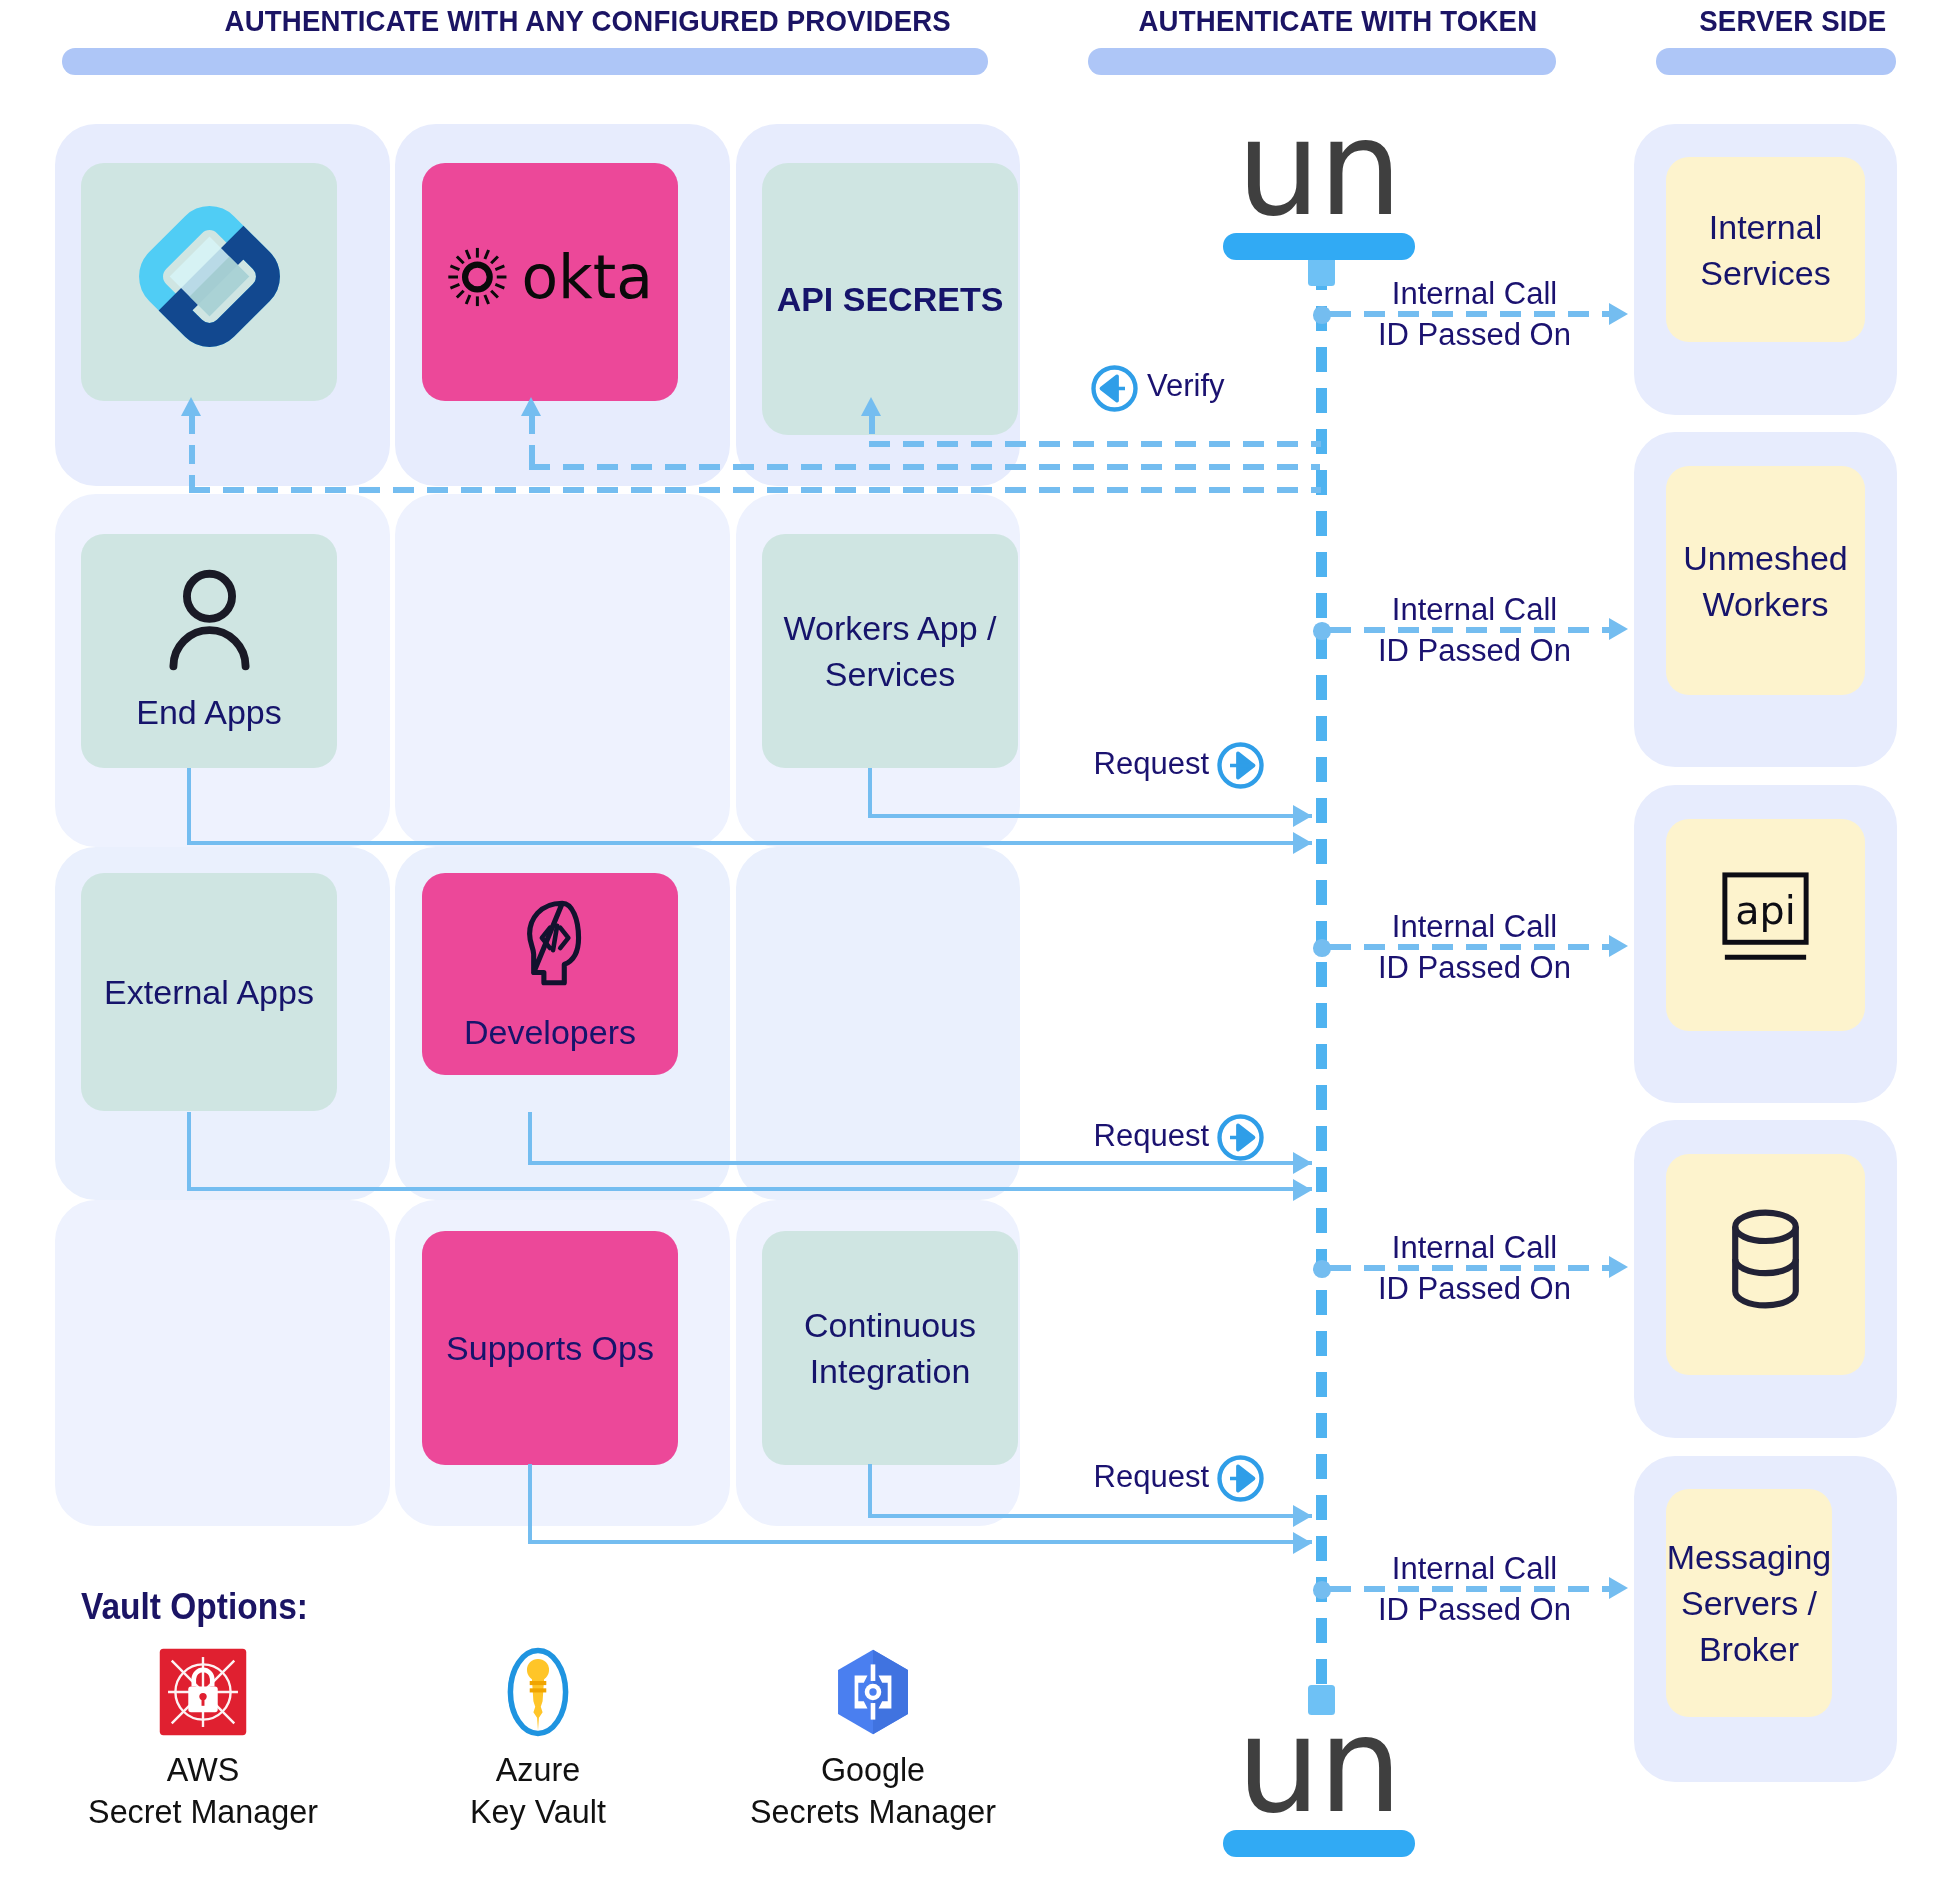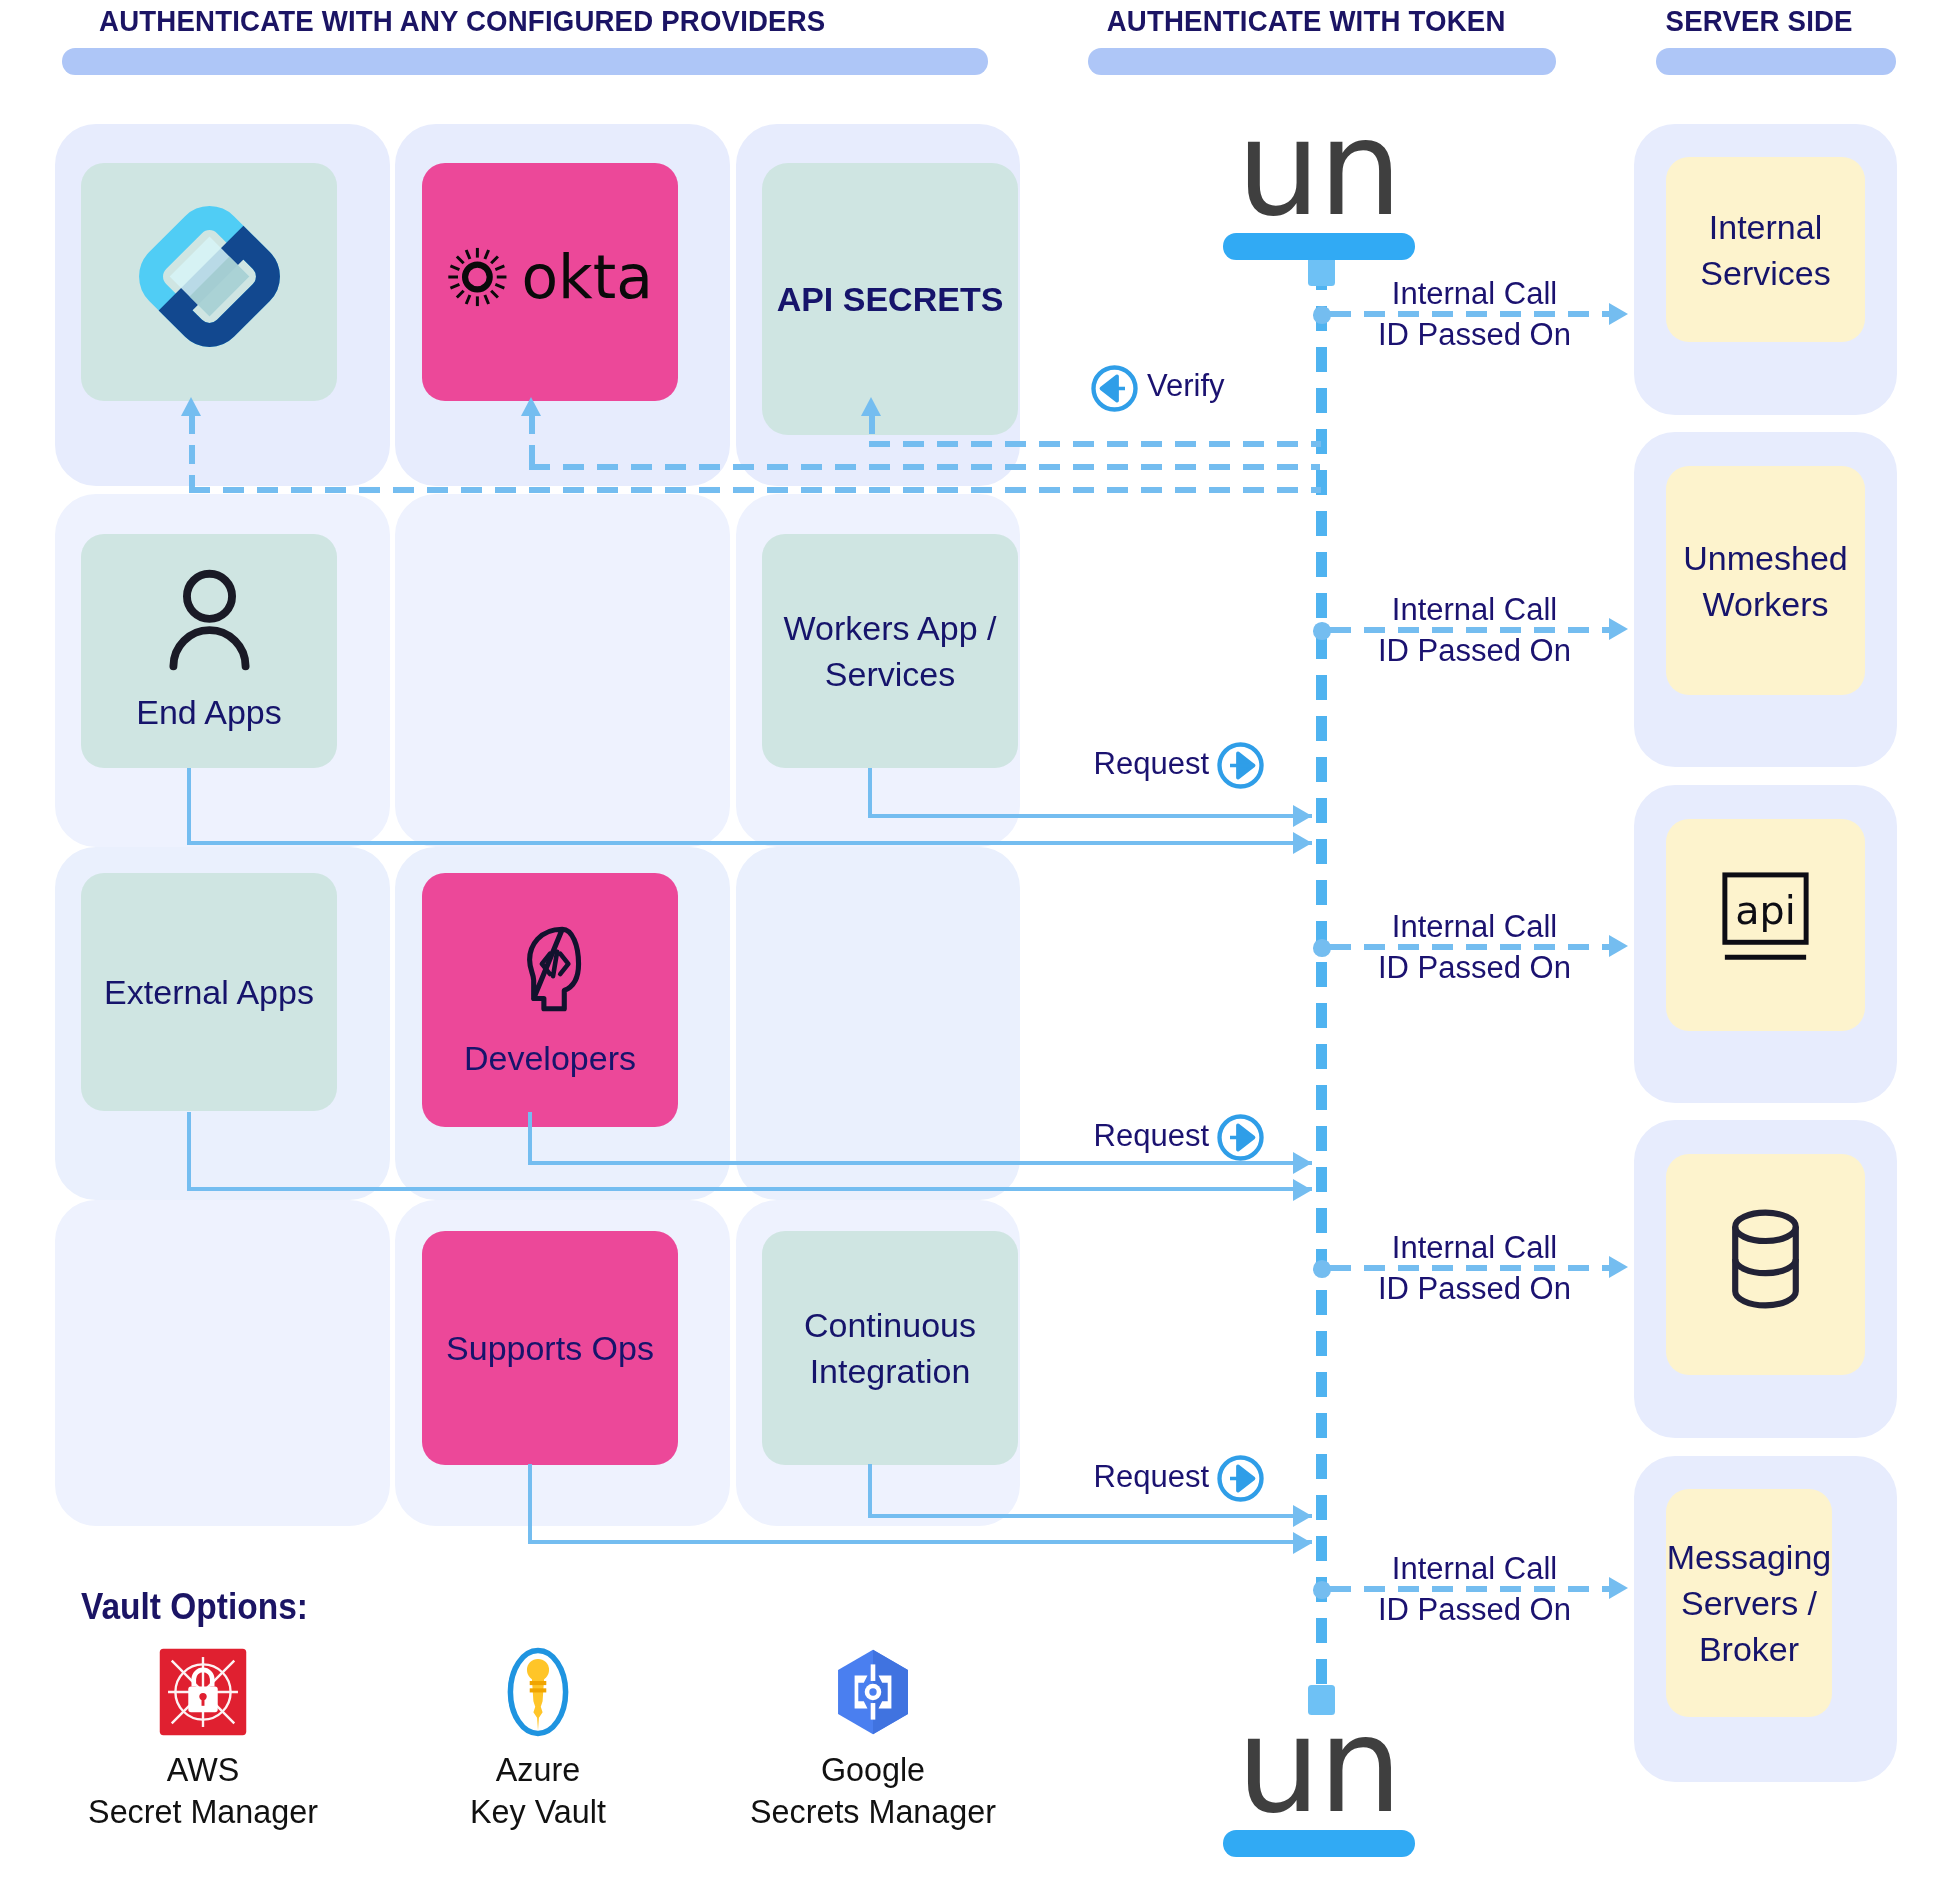--- a/index.html
+++ b/index.html
@@ -3,21 +3,21 @@
 <meta charset="utf-8">
 <style>
   html,body{margin:0;padding:0;background:#ffffff;}
   body{
     font-family:"Liberation Sans", sans-serif;
     width:1951px;height:1882px;position:relative;overflow:hidden;
   }
   .stage{position:absolute;left:0;top:0;width:1951px;height:1882px;}
 
   
-  .col-head{position:absolute;text-align:left;}
+  .col-head{position:absolute;text-align:right;}
   .col-head .ttl{
     font-weight:bold;color:#1b1464;letter-spacing:0.2px;
     font-size:30px;line-height:34px;white-space:nowrap;
     transform:scaleX(.92);transform-origin:center;
   }
   .col-head .bar{
     margin:10.6px auto 0;height:26.5px;border-radius:13.2px;background:#aec6f7;
   }
 
   
@@ -198,21 +198,21 @@
     <span class="lbl">Workers
 App /
 Services</span>
   </div>
 
   <div class="tile teal" style="left:81px;top:873px;width:256px;height:238px;">
     <span class="lbl">External
 Apps</span>
   </div>
 
-  <div class="tile grey" style="left:422px;top:873px;width:256px;height:254px;">
+  <div class="tile grey" style="left:422px;top:873px;width:256px;height:202px;">
     <span class="ico">
       <svg width="102" height="102" viewBox="0 0 100 100">
         <path d="M62 10 C40 10 30 26 30 40 C30 50 34 54 34 60 L34 78
                  M34 78 L44 78 L44 88 L64 88 L64 70
                  C74 66 78 56 78 44 C78 26 72 10 62 10 Z" fill="none" stroke="#12122e" stroke-width="5" stroke-linejoin="round" stroke-linecap="round"></path>
         <path d="M50 34 L42 44 L50 54 M60 34 L68 44 L60 54 M57 32 L53 56" fill="none" stroke="#12122e" stroke-width="4.5" stroke-linecap="round" stroke-linejoin="round"></path>
       </svg>
     </span>
     <span class="lbl" style="margin-top:3.5px;">Developers</span>
   </div>

